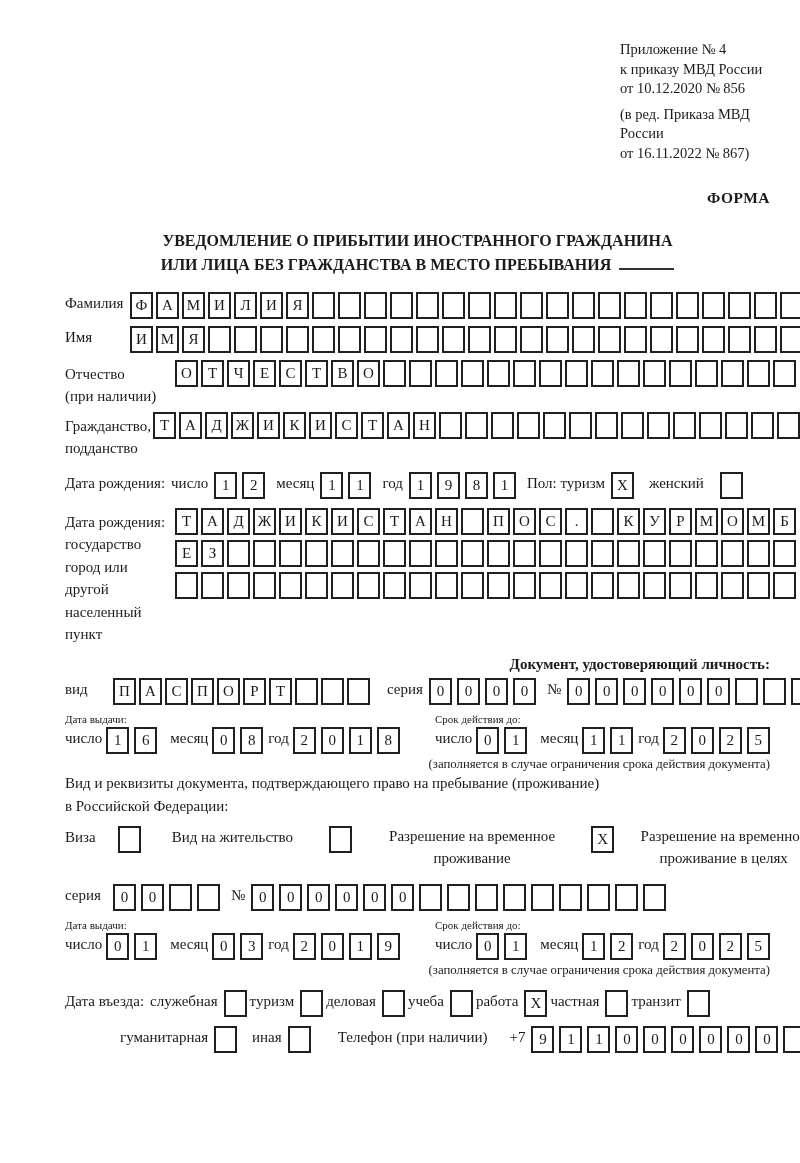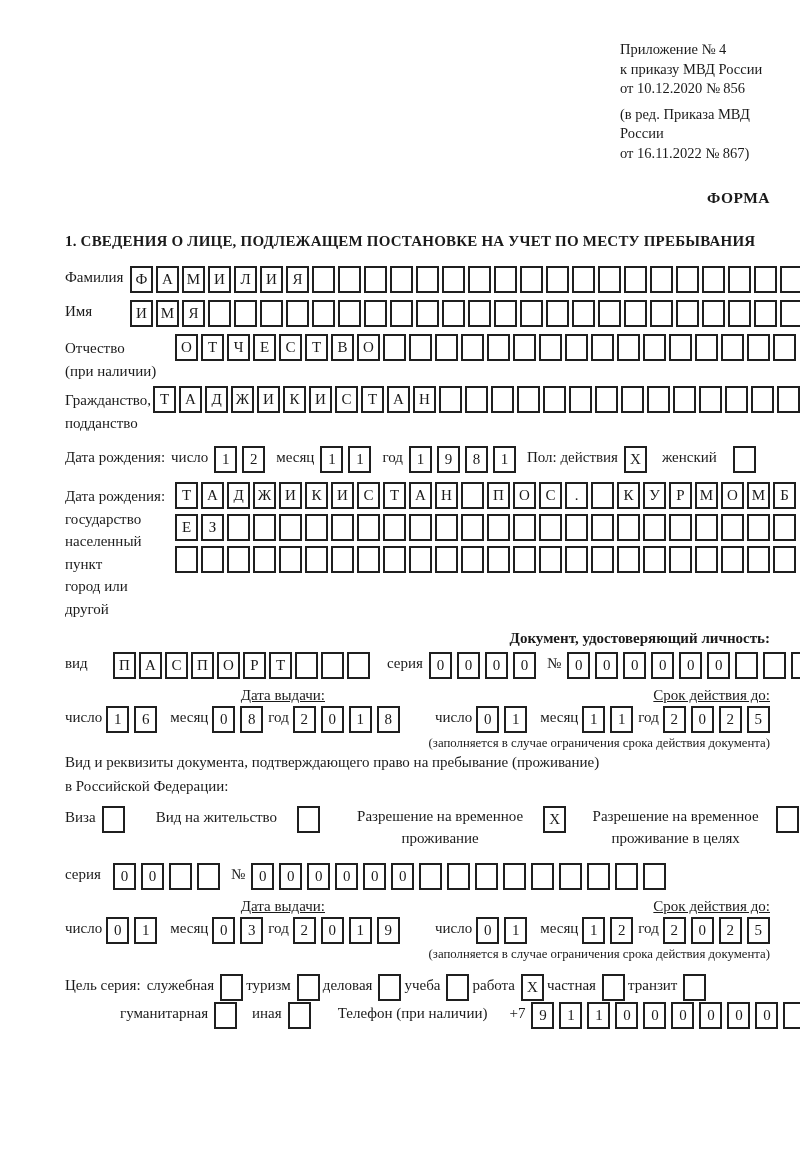--- a/index.html
+++ b/index.html
@@ -29,27 +29,27 @@
   .cells.dates .cell{margin-right:5px;}
   .stack > .cells{margin-bottom:5px;}
   .inline-lbl{padding:3px 6px 0 6px;white-space:nowrap;}
   
   .center-bold{text-align:right;font-weight:bold;margin-top:10px;font-size:15px;}
   
   .date-two-col{display:flex;margin-top:8px;}
   .date-col{display:flex;flex-direction:column;}
   .date-col.left{width:370px;}
   .date-col.right{width:335px;}
-  .date-head{text-align:right;font-size:15px;text-decoration:underline;}
+  .date-head{text-align:left;font-size:11px;}
   .date-fields{display:flex;align-items:flex-start;margin-top:2px;}
   .date-fields .inline-lbl{padding-left:0;padding-right:4px;}
   .note{font-size:12.8px;text-align:right;margin-top:3px;}
   
   .perm-row{display:flex;align-items:flex-start;margin-top:8px;}
-  .perm-item{display:flex;align-items:flex-start;}
+  .perm-item{display:flex;align-items:flex-start;gap:16px;}
   .perm-label-multi{text-align:center;line-height:1.45;}
   .goal-row{display:flex;align-items:flex-start;margin-top:12px;flex-wrap:nowrap;}
   .goal-row .inline-lbl{padding-left:0;}
   .sp-14{width:14px;flex:0 0 auto;}
   .sp-22{width:22px;flex:0 0 auto;}
 </style>
 </head>
 <body>
 
 <div class="sheet">
@@ -57,22 +57,25 @@
   <div class="annex">
     <div>Приложение № 4</div>
     <div>к приказу МВД России</div>
     <div>от 10.12.2020 № 856</div>
     <div class="gap"></div>
     <div>(в ред. Приказа МВД России</div>
     <div>от 16.11.2022 № 867)</div>
   </div>
   <div class="forma">ФОРМА</div>
 
-
-  <div class="sec-head">1. СВЕДЕНИЯ О ЛИЦЕ, ПОДЛЕЖАЩЕМ ПОСТАНОВКЕ НА УЧЕТ ПО МЕСТУ ПРЕБЫВАНИЯ</div>
+  <div class="title">
+    <div>УВЕДОМЛЕНИЕ О ПРИБЫТИИ ИНОСТРАННОГО ГРАЖДАНИНА</div>
+    <div><span>ИЛИ ЛИЦА БЕЗ ГРАЖДАНСТВА В МЕСТО ПРЕБЫВАНИЯ</span><span class="blank-line"></span></div>
+  </div>
+
 
   <div class="row" style="margin-top:16px;">
     <div class="lbl" style="width:65px;">Фамилия</div>
     <div class="cells">
         <span class="cell">Ф</span>
         <span class="cell">А</span>
         <span class="cell">М</span>
         <span class="cell">И</span>
         <span class="cell">Л</span>
         <span class="cell">И</span>
@@ -210,36 +213,36 @@
         <span class="cell">1</span>
         <span class="cell">1</span>
       </div>
     <span class="inline-lbl">год</span>
     <div class="cells dates">
         <span class="cell">1</span>
         <span class="cell">9</span>
         <span class="cell">8</span>
         <span class="cell">1</span>
       </div>
-    <span class="inline-lbl">Пол: действия</span>
+    <span class="inline-lbl">Пол: туризм</span>
     <div class="cells">
         <span class="cell">X</span>
       </div>
     <span class="inline-lbl" style="padding-left:12px;">женский</span>
     <div class="cells" style="margin-left:10px;">
         <span class="cell"></span>
       </div>
   </div>
 
   <div class="row" style="margin-top:9px;">
     <div class="lbl lbl-lines" style="width:110px;line-height:1.55;">
       <div>Дата рождения:</div>
       <div>государство</div>
+      <div>город или другой</div>
       <div>населенный пункт</div>
-      <div>город или другой</div>
     </div>
     <div class="stack">
       <div class="cells">
           <span class="cell">Т</span>
           <span class="cell">А</span>
           <span class="cell">Д</span>
           <span class="cell">Ж</span>
           <span class="cell">И</span>
           <span class="cell">К</span>
           <span class="cell">И</span>
@@ -512,21 +515,21 @@
             <span class="cell">0</span>
             <span class="cell">2</span>
             <span class="cell">5</span>
           </div>
       </div>
     </div>
   </div>
   <div class="note">(заполняется в случае ограничения срока действия документа)</div>
 
   <div class="goal-row">
-    <span class="inline-lbl">Цель серия:</span>
+    <span class="inline-lbl">Дата въезда:</span>
     <span class="inline-lbl">служебная</span>
     <div class="cells">
         <span class="cell"></span>
       </div>
     <span class="inline-lbl">туризм</span>
     <div class="cells">
         <span class="cell"></span>
       </div>
     <span class="inline-lbl">деловая</span>
     <div class="cells">
@@ -543,21 +546,21 @@
     <span class="inline-lbl">частная</span>
     <div class="cells">
         <span class="cell"></span>
       </div>
     <span class="inline-lbl">транзит</span>
     <div class="cells">
         <span class="cell"></span>
       </div>
   </div>
 
-  <div class="goal-row" style="margin-top:1px;">
+  <div class="goal-row" style="margin-top:9px;">
     <span class="inline-lbl" style="padding-left:55px;">гуманитарная</span>
     <div class="cells">
         <span class="cell"></span>
       </div>
     <span class="inline-lbl" style="padding-left:12px;">иная</span>
     <div class="cells">
         <span class="cell"></span>
       </div>
     <span class="inline-lbl" style="padding-left:24px;">Телефон (при наличии)</span>
     <span class="inline-lbl" style="padding-left:16px;">+7</span>

